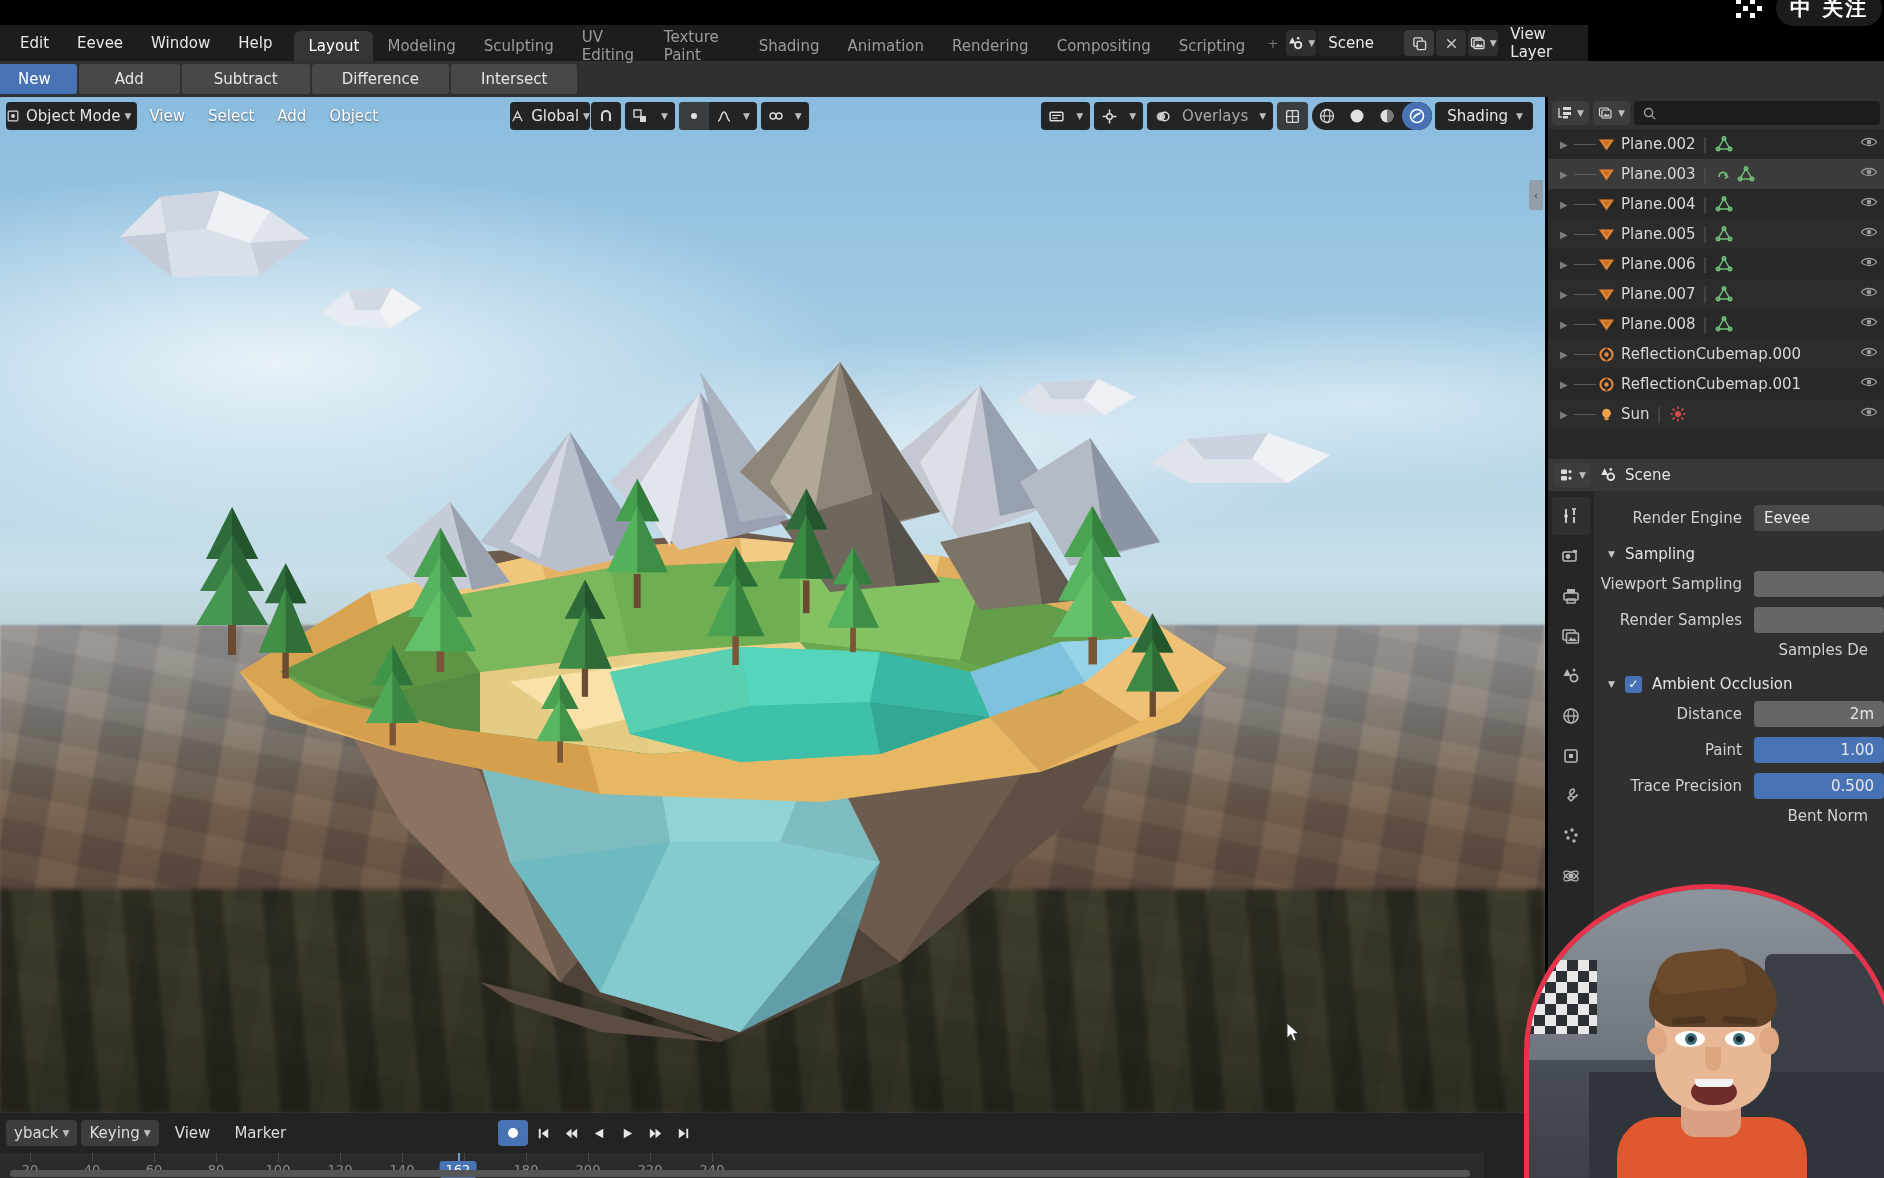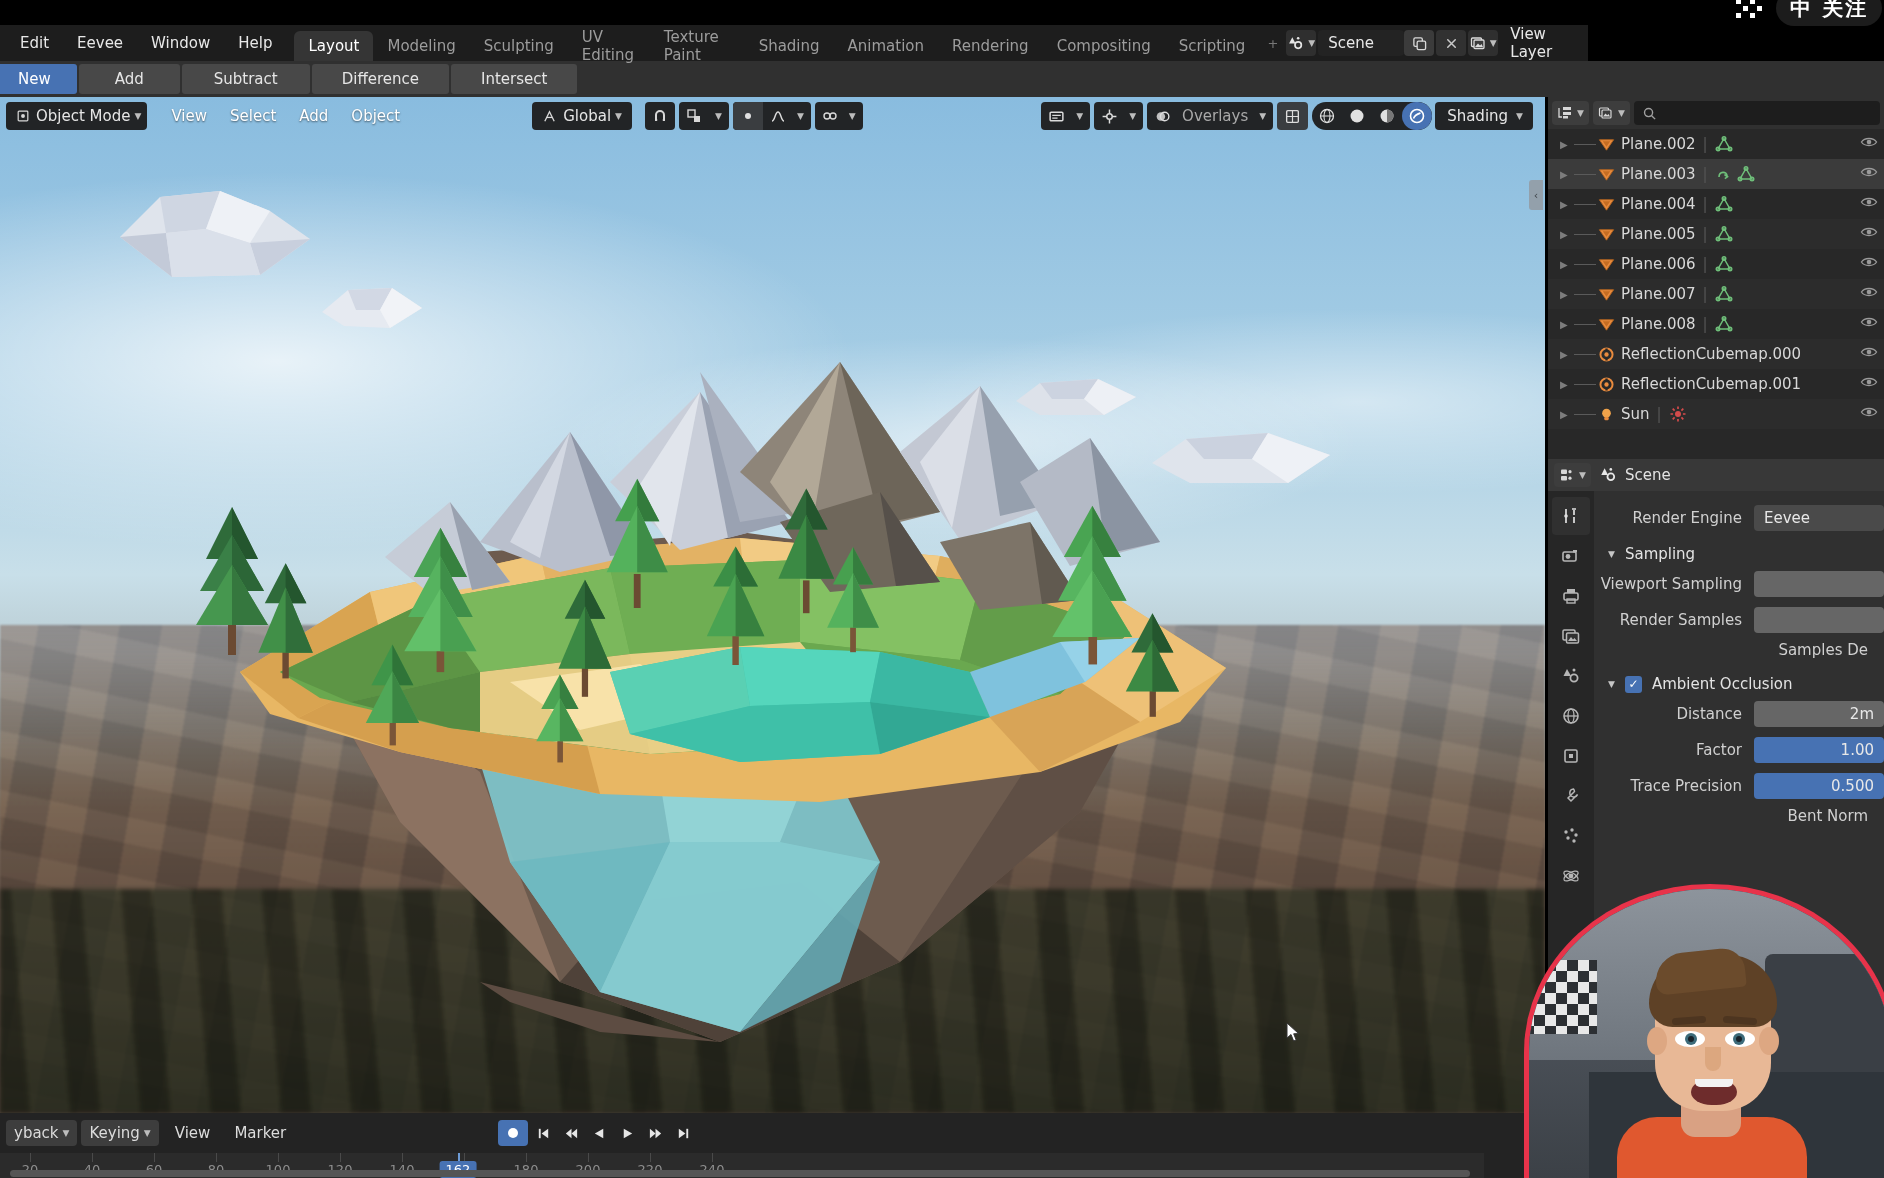--- a/index.html
+++ b/index.html
@@ -58,21 +58,21 @@
       background:repeating-linear-gradient(85deg, rgba(25,30,20,.75) 0 30px, rgba(40,48,32,.65) 30px 70px);
       filter:blur(2px); }
   .poly { position:absolute; }
 
   
   .island { position:absolute; left:180px; top:245px; width:1080px; height:730px; }
 
   
   .vp-header { position:absolute; left:0; top:97px; width:1545px; height:38px; z-index:22;
                display:flex; align-items:center; padding:0 6px; gap:0; }
-  .vh-btn { height:28px; display:flex; align-items:center; background:#222426; border-radius:4px; color:#e6e6e6; font-size:15px; padding:0 10px; margin-right:13px; }
+  .vh-btn { height:28px; display:flex; align-items:center; background:#222426; border-radius:4px; color:#e6e6e6; font-size:15px; padding:0 0; margin-right:1px; }
   .vh-plain { height:28px; display:flex; align-items:center; color:#ffffff; font-size:15px; padding:0 11px; margin-right:1px; text-shadow:0 1px 2px rgba(0,0,0,.55); }
   .vh-group { display:flex; align-items:center; background:#222426; border-radius:4px; margin-right:4px; overflow:hidden; height:28px; }
   .vh-group > div { height:28px; display:flex; align-items:center; padding:0 7px; color:#e0e0e0; }
   .vh-group > div.dim { background:#3a3d40; }
   .spacer { flex:1 1 auto; }
 
   .shade-group { display:flex; align-items:center; background:#222426; border-radius:14px; height:28px; overflow:hidden; }
   .shade-group .sb { width:30px; height:28px; display:flex; align-items:center; justify-content:center; }
   .shade-group .sb.on { background:#4772b3; border-radius:14px; }
 
@@ -939,21 +939,21 @@
         <div class="psect">
           <span class="ptri">▼</span>
           <span class="pcheck">✓</span>
           <span>Ambient Occlusion</span>
         </div>
         <div class="prow">
           <div class="plabel">Distance</div>
           <div class="pfield gray" style="justify-content:flex-end;">2m</div>
         </div>
         <div class="prow">
-          <div class="plabel">Factor</div>
+          <div class="plabel">Paint</div>
           <div class="pfield slider">1.00</div>
         </div>
         <div class="prow">
           <div class="plabel">Trace Precision</div>
           <div class="pfield slider">0.500</div>
         </div>
         <div class="psub">Bent Norm</div>
       </div>
     </div>
   </div>

